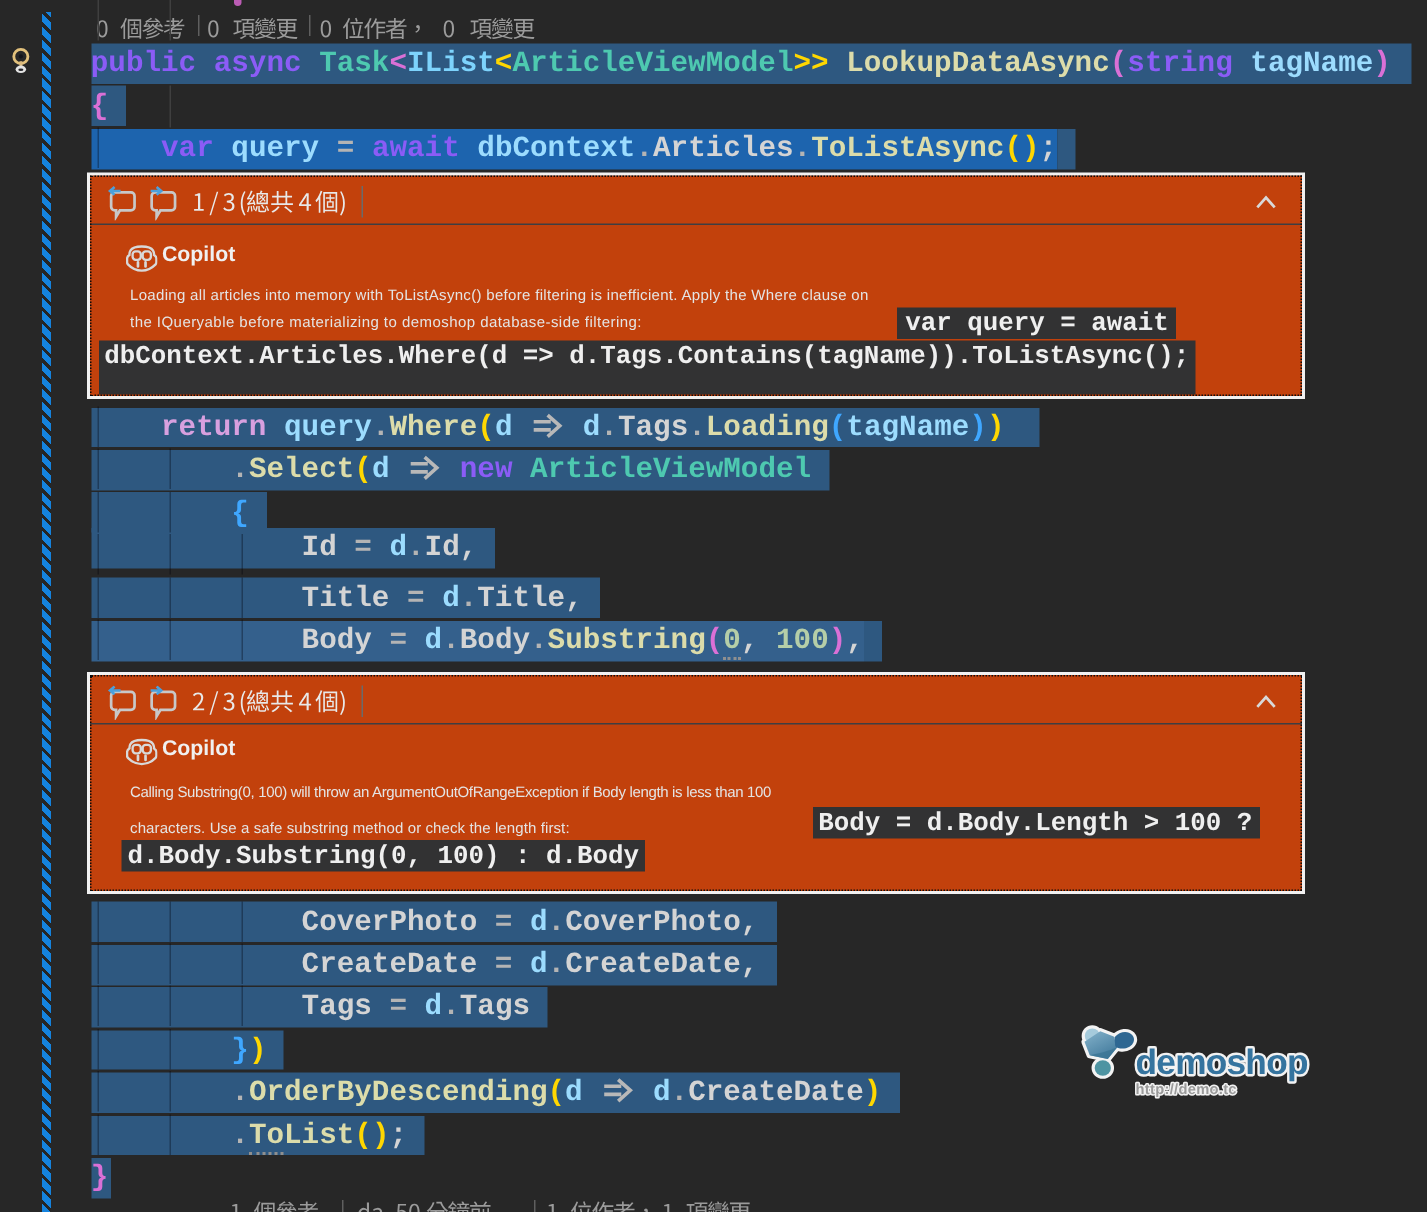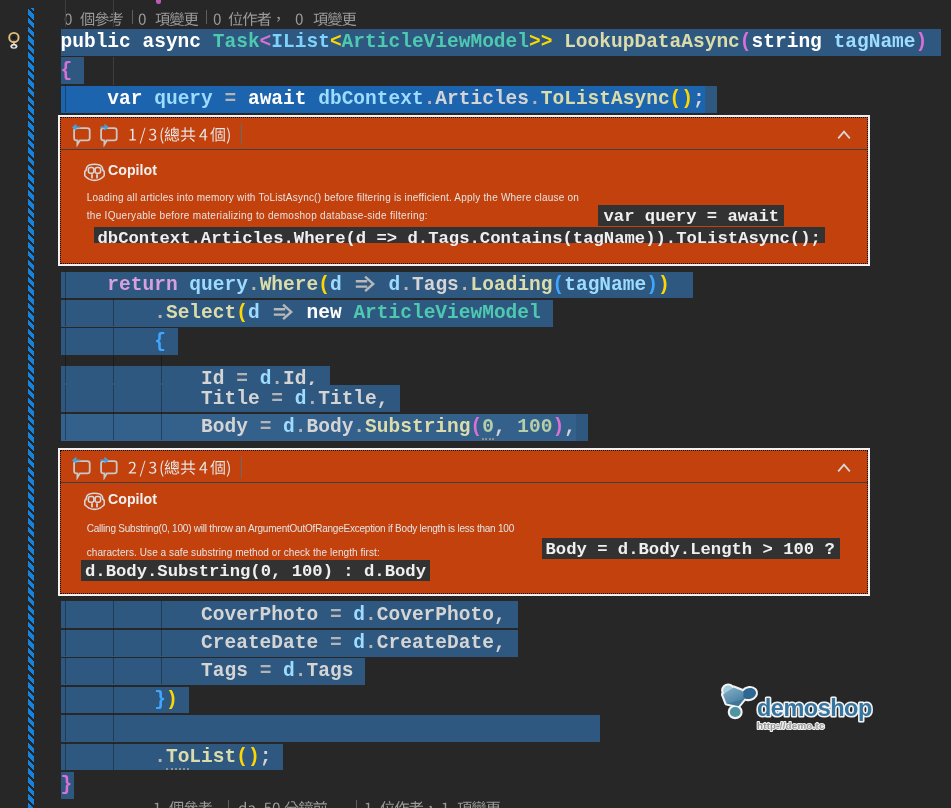--- a/index.html
+++ b/index.html
@@ -3,21 +3,21 @@
 * {margin:0;padding:0;box-sizing:border-box}
 html,body {width:951px;height:808px;overflow:hidden;background:#272727}
 body {position:relative;font-family:"Liberation Sans",sans-serif}
 .mbar {position:absolute;left:27.8px;top:8px;width:6.3px;height:800px;
  background:repeating-linear-gradient(45deg,#1583DE 0 3.9px,#252525 3.9px 6.1px)}
 .row {position:absolute;left:0;width:951px;height:28.45px}
 .selr {position:absolute;top:0.8px;height:26.8px}
 .ct {position:absolute;left:60.5px;top:0;white-space:pre;font-family:"Liberation Mono",monospace;
  font-size:19.53px;line-height:28.45px;color:#d4d4d4;font-weight:bold}
 .arw {vertical-align:top}
-.k {color:#ffffff} .c {color:#D8A0DF} .t {color:#4EC9B0} .i {color:#7dd3fc}
+.k {color:#8b5cf6} .c {color:#D8A0DF} .t {color:#4EC9B0} .i {color:#7dd3fc}
 .m {color:#DCDCAA} .v {color:#9CDCFE} .p {color:#D4D4D4} .o {color:#B4B4B4}
 .w {color:#D4D4D4} .g {color:#FFD700} .h {color:#DA70D6} .b {color:#3FA7FF} .n {color:#B5CEA8}
 .du {border-bottom:2px dotted #8f8f8f}
 .du2 {border-bottom:2px dotted #8f8f8f}
 .panel {position:absolute;left:59.5px;width:808.5px;background:#c2410c;z-index:4}
 .panel::after {content:"";position:absolute;inset:-2px;border:2px solid #F1F1F1;pointer-events:none}
 .panel::before {content:"";position:absolute;inset:0px;border:1px dotted #0a0a0a;z-index:5;pointer-events:none}
 .phdr {position:absolute;left:0;top:0;width:100%;height:33.4px;border-bottom:1px solid #3E3E42}
 .cpt {position:absolute;left:48.5px;font-weight:bold;font-size:14.2px;color:#F0F0F0}
 .para {position:absolute;left:27.2px;width:820px;font-size:10px;line-height:18.3px;color:#E4E4E4;white-space:pre}
@@ -114,21 +114,21 @@
 <div class="row" style="top:299.25px">
     <div class="selr" style="left:60.5px;width:492.2px;background:#2E5880"></div>
     <div class="ct">        <span class="o">.</span><span class="m">Select</span><span class="g">(</span><span class="v">d</span> <svg class="arw" width="23.44" height="28.45" viewBox="0 0 23.44 28.45">
         <path d="M2.8 10.2 H14.2 M2.8 15.6 H14.2 M12.1 5.7 L20.2 12.9 L12.1 20.1" stroke="#b8b8b8" stroke-width="2.4" fill="none"></path>
       </svg> <span class="k">new</span> <span class="t">ArticleViewModel</span></div>
   </div>
 <div class="row" style="top:327.70px">
     <div class="selr" style="left:60.5px;width:117.2px;background:#2E5880"></div>
     <div class="ct">        <span class="b">{</span></div>
   </div>
-<div class="row" style="top:365px">
+<div class="row" style="top:351px">
     <div class="selr" style="left:60.5px;width:269.6px;background:#2E5880"></div>
     <div class="ct">            <span class="p">Id</span> <span class="o">=</span> <span class="v">d</span><span class="o">.</span><span class="p">Id</span><span class="w">,</span></div>
   </div>
 <div class="row" style="top:384.60px">
     <div class="selr" style="left:60.5px;width:339.9px;background:#2E5880"></div>
     <div class="ct">            <span class="p">Title</span> <span class="o">=</span> <span class="v">d</span><span class="o">.</span><span class="p">Title</span><span class="w">,</span></div>
   </div>
 <div class="row" style="top:413.05px">
     <div class="selr" style="left:60.5px;width:515.7px;background:#34608C"></div>
     <div class="selr" style="left:576.2px;width:11.7px;background:#2E5880"></div>
@@ -145,20 +145,23 @@
 <div class="row" style="top:657.40px">
     <div class="selr" style="left:60.5px;width:304.7px;background:#2E5880"></div>
     <div class="ct">            <span class="p">Tags</span> <span class="o">=</span> <span class="v">d</span><span class="o">.</span><span class="p">Tags</span></div>
   </div>
 <div class="row" style="top:685.85px">
     <div class="selr" style="left:60.5px;width:128.9px;background:#2E5880"></div>
     <div class="ct">        <span class="b">}</span><span class="g">)</span></div>
   </div>
 <div class="row" style="top:714.30px">
     <div class="selr" style="left:60.5px;width:539.1px;background:#2E5880"></div>
+    <div class="ct">        <span class="o">.</span><span class="m">OrderByDescending</span><span class="g">(</span><span class="v">d</span> <svg class="arw" width="23.44" height="28.45" viewBox="0 0 23.44 28.45">
+        <path d="M2.8 10.2 H14.2 M2.8 15.6 H14.2 M12.1 5.7 L20.2 12.9 L12.1 20.1" stroke="#b8b8b8" stroke-width="2.4" fill="none"></path>
+      </svg> <span class="v">d</span><span class="o">.</span><span class="p">CreateDate</span><span class="g">)</span></div>
   </div>
 <div class="row" style="top:742.75px">
     <div class="selr" style="left:60.5px;width:222.7px;background:#2E5880"></div>
     <div class="ct">        <span class="o">.</span><span class="m"><span class="du2">To</span>List</span><span class="g">()</span><span class="w">;</span></div>
   </div>
 <div class="row" style="top:771.20px">
     <div class="selr" style="left:60.5px;width:13.0px;background:#2E5880"></div>
     <div class="ct"><span class="h">}</span></div>
   </div>
 <div class="panel" style="top:116.7px;height:147px">
@@ -199,21 +202,21 @@
         <path d="M10 2.2 c3.9 0 6.3 1.1 7.1 2.5 0.6 1 0.8 2 0.7 2.9 0.9 0.5 1.5 1.3 1.5 2.3 v2.4 c0 0.45 -0.17 0.9 -0.5 1.25 C16.9 15.5 13.8 17.5 10 17.5 s-6.9 -2 -8.8 -3.95 C0.87 13.2 0.7 12.75 0.7 12.3 v-2.4 c0 -1 0.6 -1.8 1.5 -2.3 -0.1 -0.9 0.1 -1.9 0.7 -2.9 C3.7 3.3 6.1 2.2 10 2.2 Z"></path>
         <rect x="4.2" y="5.3" width="5.2" height="5.4" rx="1.9"></rect>
         <rect x="10.6" y="5.3" width="5.2" height="5.4" rx="1.9"></rect>
       </g>
       <path d="M7.6 12.2 v2.7 M12.4 12.2 v2.7" stroke="#D8D8D8" stroke-width="1.7" stroke-linecap="round" fill="none"></path>
     </svg>
     <div class="cpt" style="top:45.2px">Copilot</div>
 <div class="para" style="top:72.2px;letter-spacing:0.21px">Loading all articles into memory with ToListAsync() before filtering is inefficient. Apply the Where clause on</div>
 <div class="para" style="top:90.6px;letter-spacing:0.30px">the IQueryable before materializing to demoshop database-side filtering:</div>
 <div class="chip" style="left:538px;top:88.8px;height:20.2px;padding:3px 5px 0 6px">var query = await</div>
-<div class="chip" style="left:34px;top:110.1px;height:16px;padding:3.3px 4px 0 4px">dbContext.Articles.Where(d =&gt; d.Tags.Contains(tagName)).ToListAsync();</div>
+<div class="chip" style="left:6px;top:110.1px;height:36px;padding:3.3px 4px 0 4px">dbContext.Articles.Where(d =&gt; d.Tags.Contains(tagName)).ToListAsync();</div>
   </div>
 <div class="panel" style="top:449.7px;height:144px">
 <div class="phdr">
       <svg style="position:absolute;left:11.5px;top:7.3px" width="22" height="23" viewBox="0 0 22 23">
         <path d="M3.1 6.6 a2.4 2.4 0 0 1 2.4 -2.4 h10.8 a2.4 2.4 0 0 1 2.4 2.4 v7.3 a2.4 2.4 0 0 1 -2.4 2.4 h-7.4 l-2.5 4.2 v-4.2 h-0.9 a2.4 2.4 0 0 1 -2.4 -2.4 z" stroke="#C8C8C8" stroke-width="1.8" fill="none"></path>
         <path d="M9.4 3.3 H2.8 M5.4 0.7 L2.3 3.3 L5.4 5.9" stroke="#4BA0DC" stroke-width="1.7" fill="none"></path>
       </svg>
       <svg style="position:absolute;left:38.5px;top:7.3px" width="22" height="23" viewBox="0 0 22 23">
         <path d="M3.1 6.6 a2.4 2.4 0 0 1 2.4 -2.4 h10.8 a2.4 2.4 0 0 1 2.4 2.4 v7.3 a2.4 2.4 0 0 1 -2.4 2.4 h-7.4 l-2.5 4.2 v-4.2 h-0.9 a2.4 2.4 0 0 1 -2.4 -2.4 z" stroke="#C8C8C8" stroke-width="1.8" fill="none"></path>
         <path d="M2.4 3.3 H9.0 M6.4 0.7 L9.5 3.3 L6.4 5.9" stroke="#4BA0DC" stroke-width="1.7" fill="none"></path>

